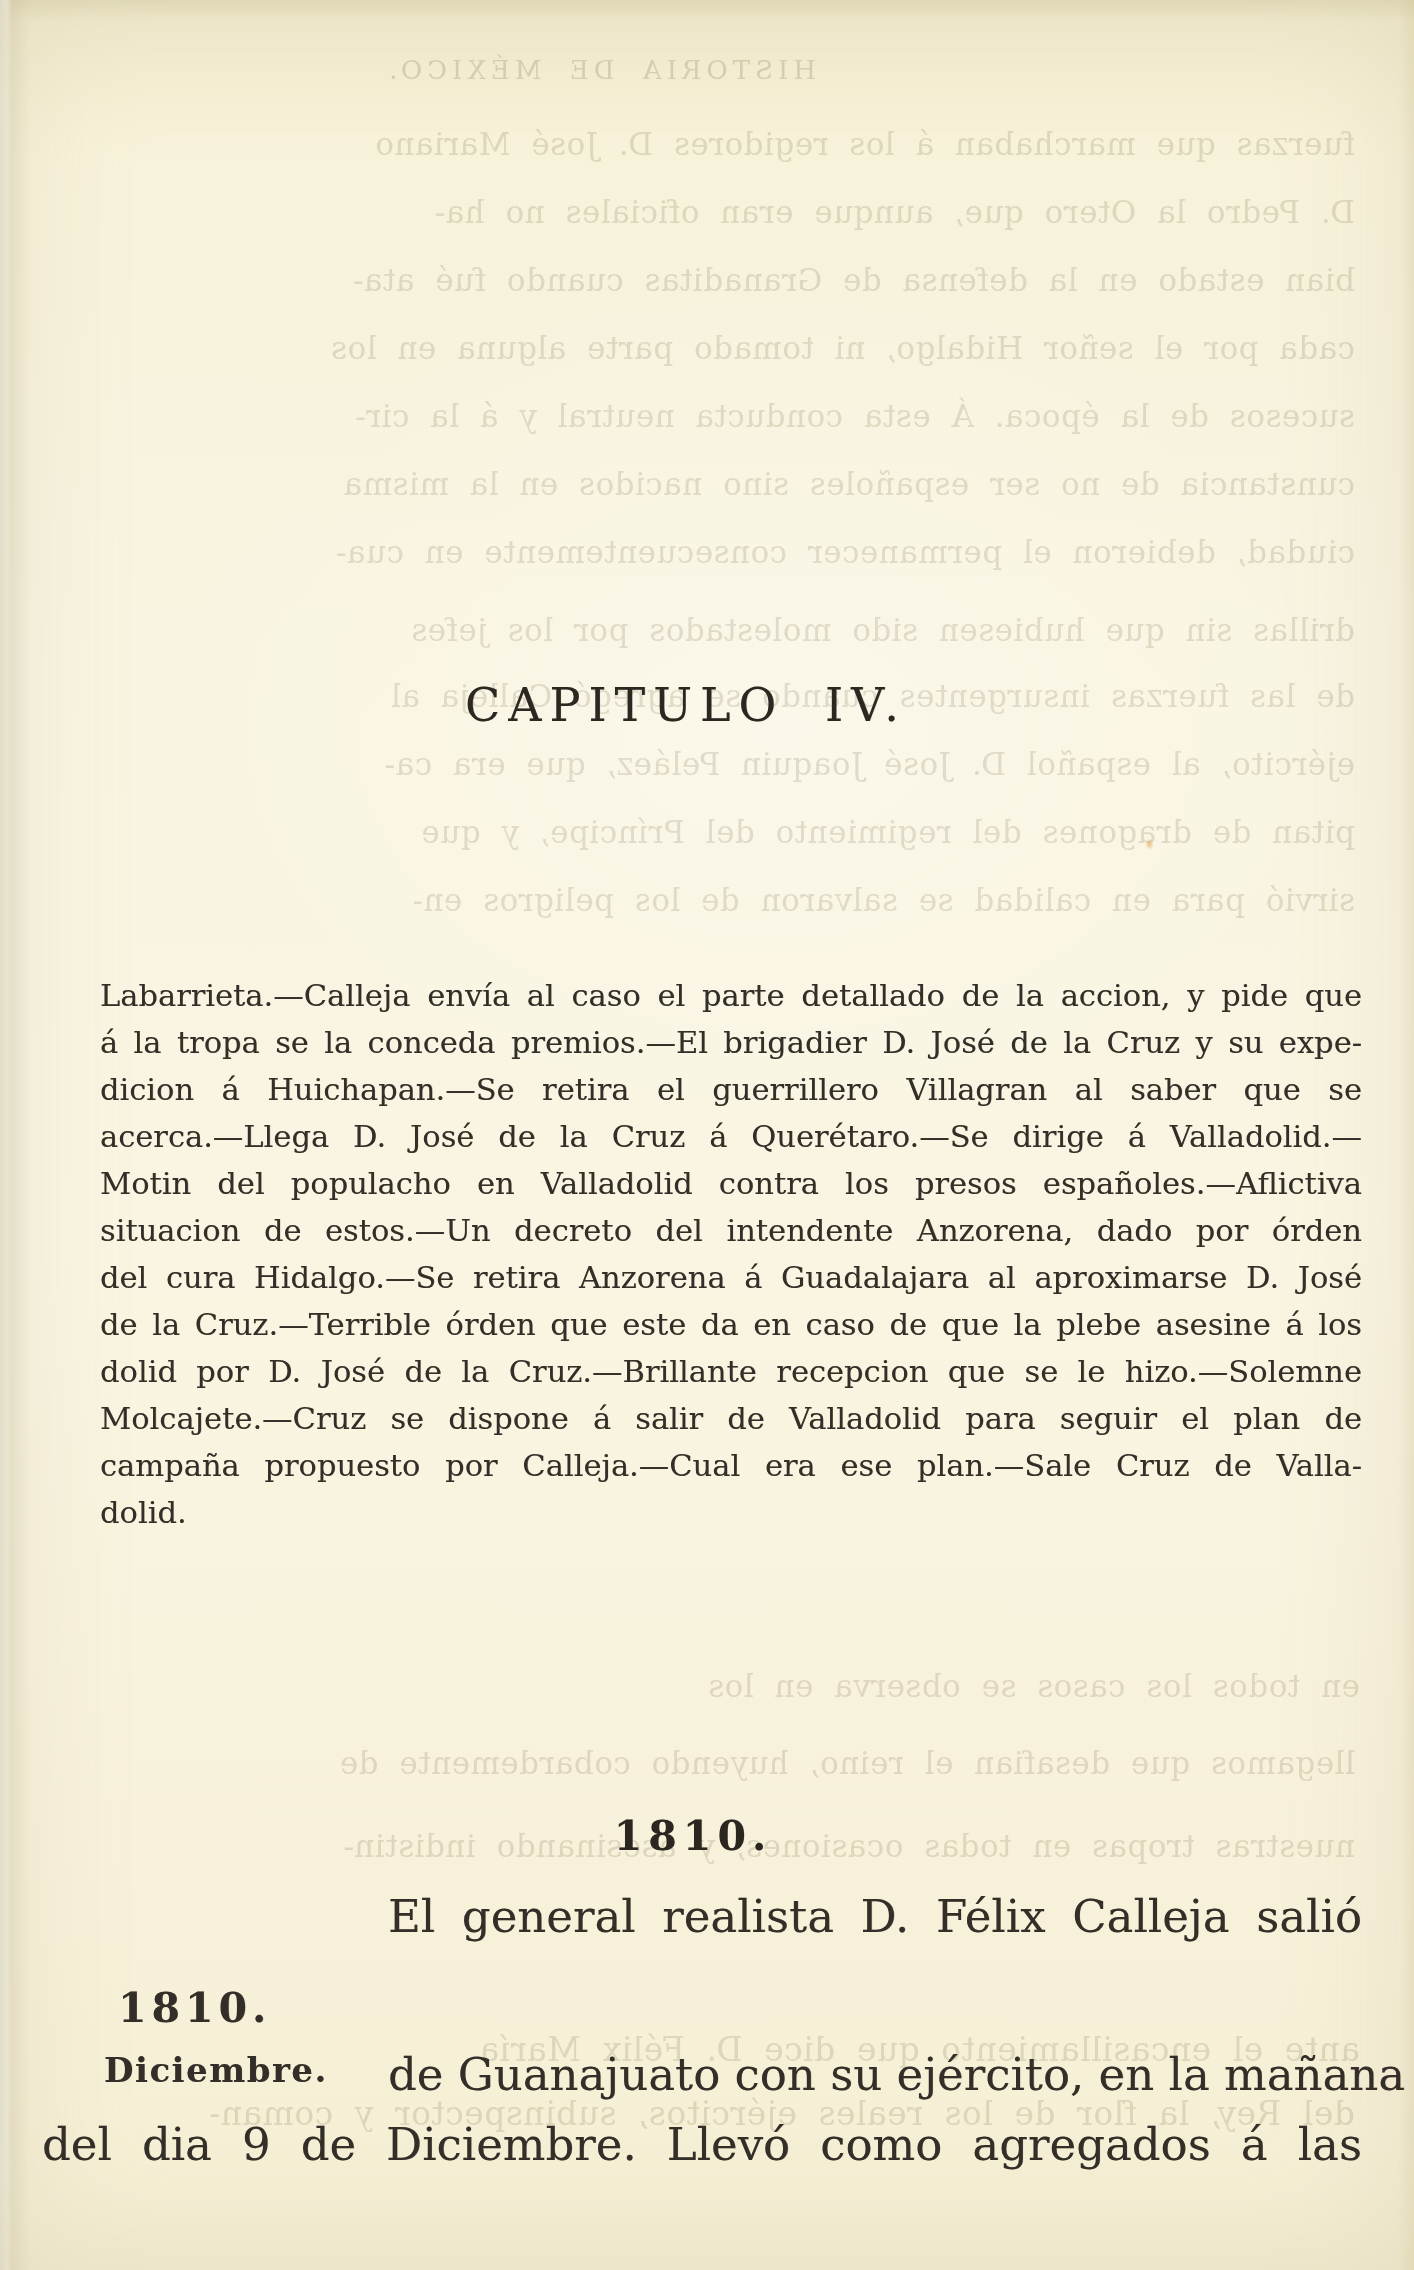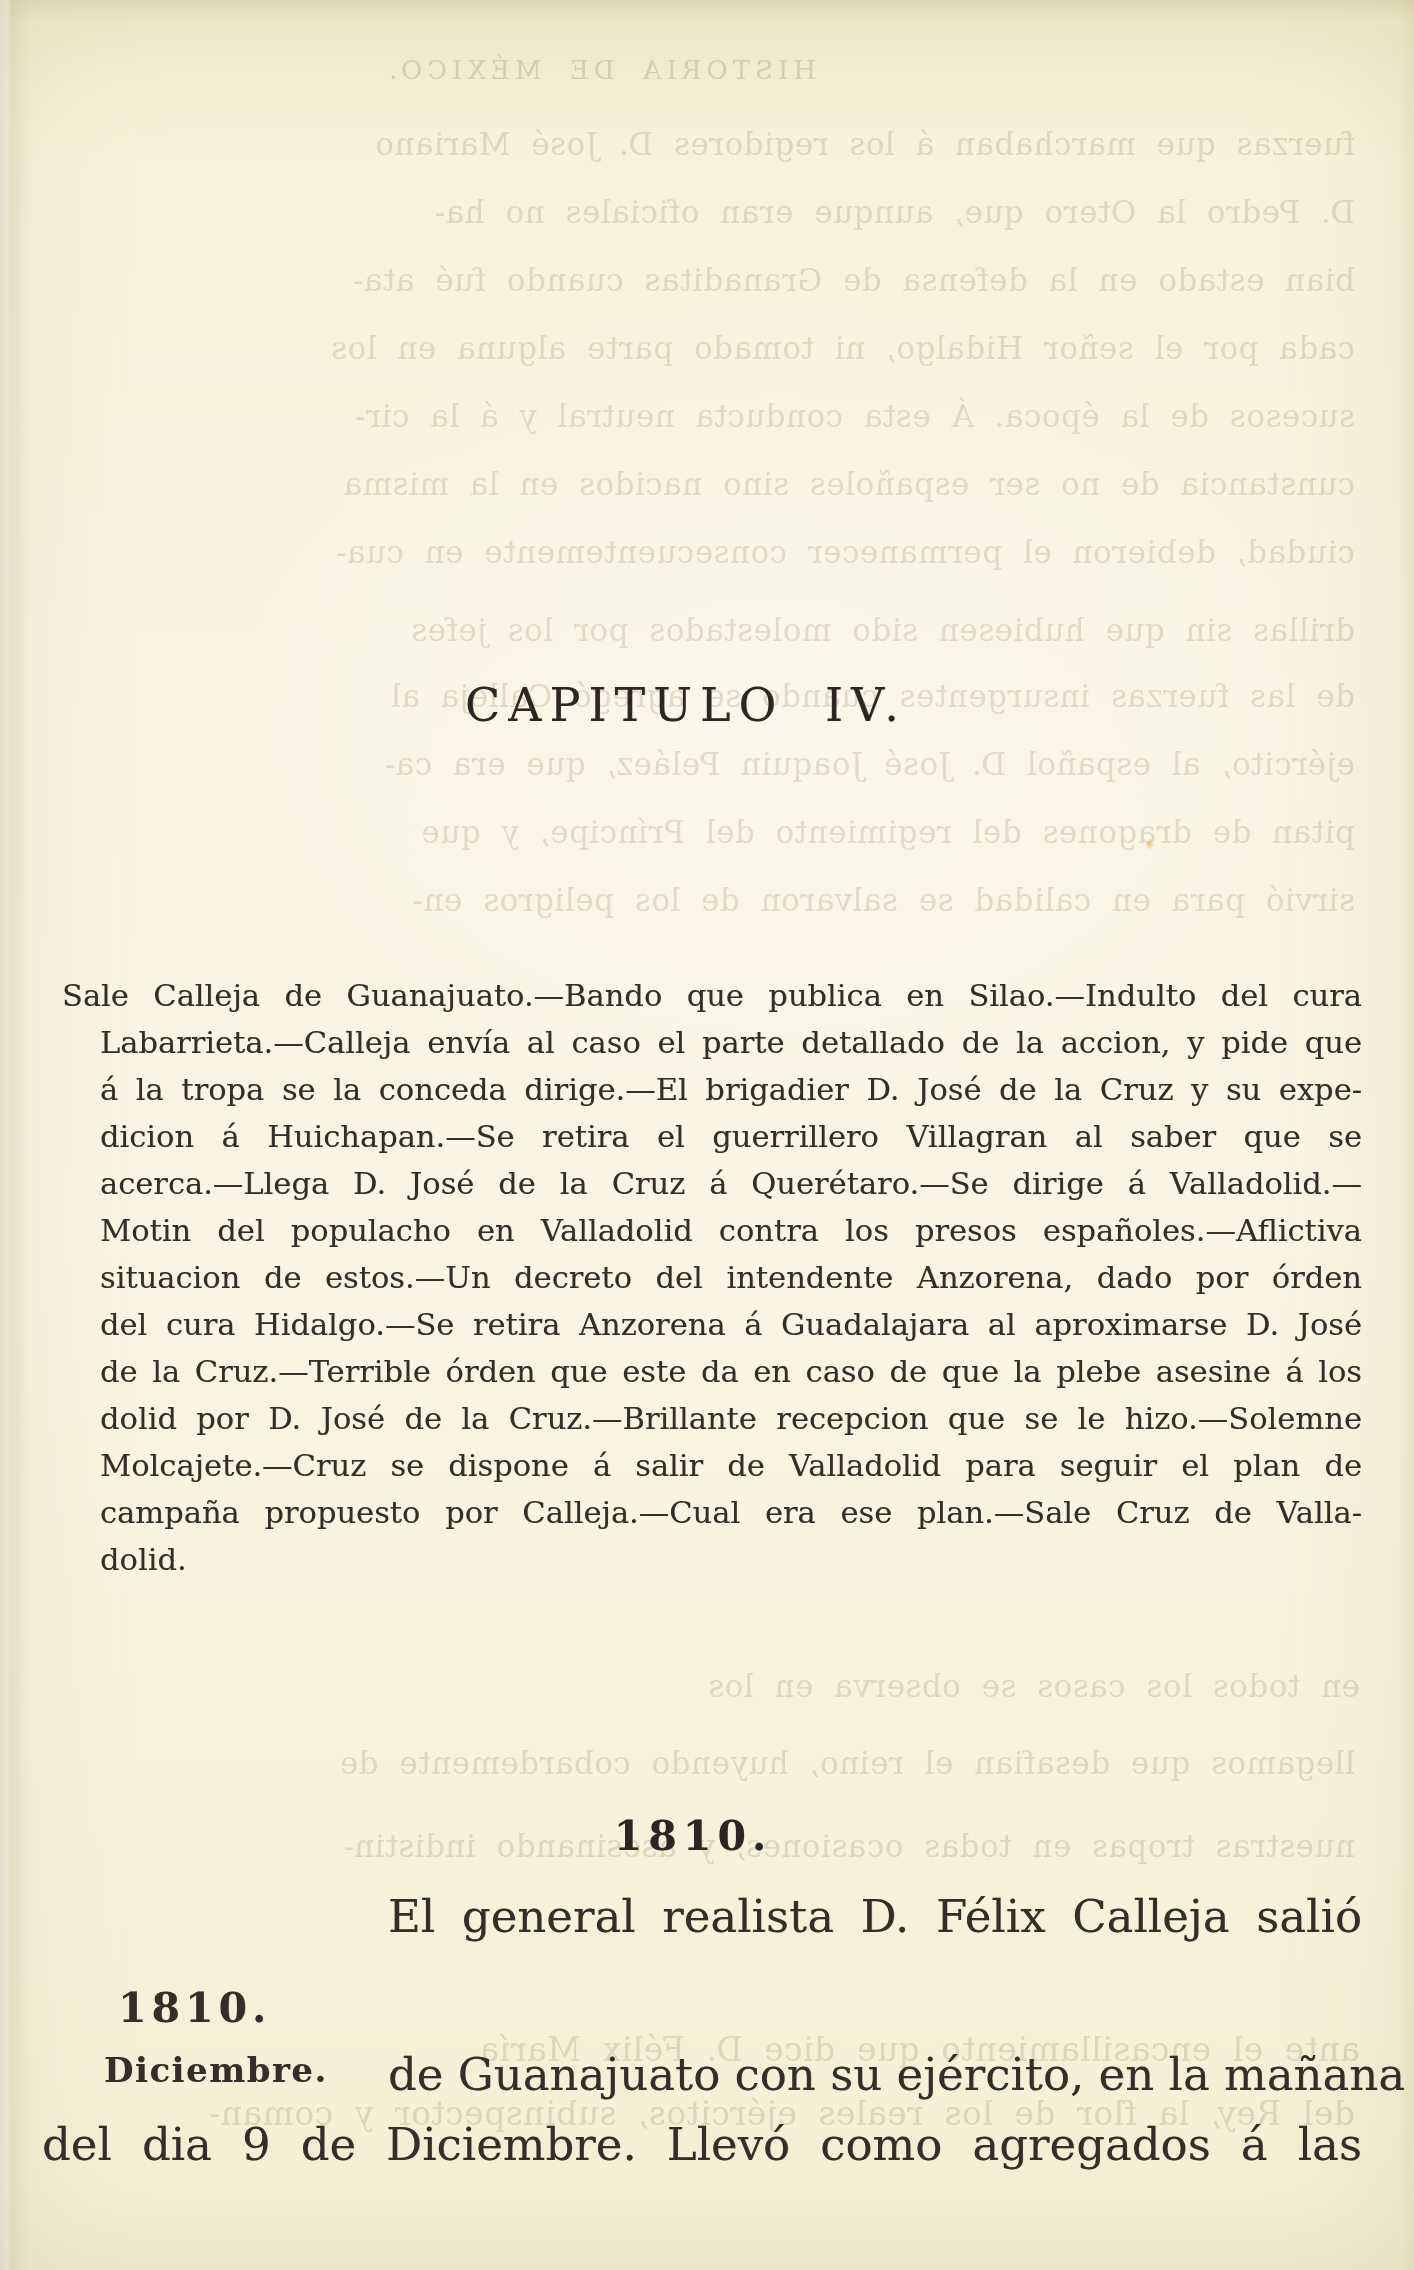--- a/index.html
+++ b/index.html
@@ -107,23 +107,22 @@
 
     <div class="ghost ghost-big" style="left:200px;top:2030px;width:1160px;">ante el encasillamiento que dice D. Félix María</div>
     <div class="ghost ghost-big" style="left:55px;top:2094px;width:1300px;">del Rey, la flor de los reales ejércitos, subinspector y coman-</div>
   </div>
 
   <div id="ink-fleck"></div>
 
   <div id="chapter-heading" class="ink">CAPITULO IV.</div>
 
   <div id="chapter-summary" class="ink">
-    <div class="sline first">Sale Calleja de Guanajuato.—Bando que publica en Silao.—Indulto del cura</div>
     <div class="sline">Labarrieta.—Calleja envía al caso el parte detallado de la accion, y pide que</div>
-    <div class="sline">á la tropa se la conceda dirige.—El brigadier D. José de la Cruz y su expe-</div>
+    <div class="sline">á la tropa se la conceda premios.—El brigadier D. José de la Cruz y su expe-</div>
     <div class="sline">dicion á Huichapan.—Se retira el guerrillero Villagran al saber que se</div>
     <div class="sline">acerca.—Llega D. José de la Cruz á Querétaro.—Se dirige á Valladolid.—</div>
     <div class="sline">Motin del populacho en Valladolid contra los presos españoles.—Aflictiva</div>
     <div class="sline">situacion de estos.—Un decreto del intendente Anzorena, dado por órden</div>
     <div class="sline">del cura Hidalgo.—Se retira Anzorena á Guadalajara al aproximarse D. José</div>
     <div class="sline">de la Cruz.—Terrible órden que este da en caso de que la plebe asesine á los</div>
     <div class="sline">dolid por D. José de la Cruz.—Brillante recepcion que se le hizo.—Solemne</div>
     <div class="sline">Molcajete.—Cruz se dispone á salir de Valladolid para seguir el plan de</div>
     <div class="sline">campaña propuesto por Calleja.—Cual era ese plan.—Sale Cruz de Valla-</div>
     <div class="sline last">dolid.</div>

